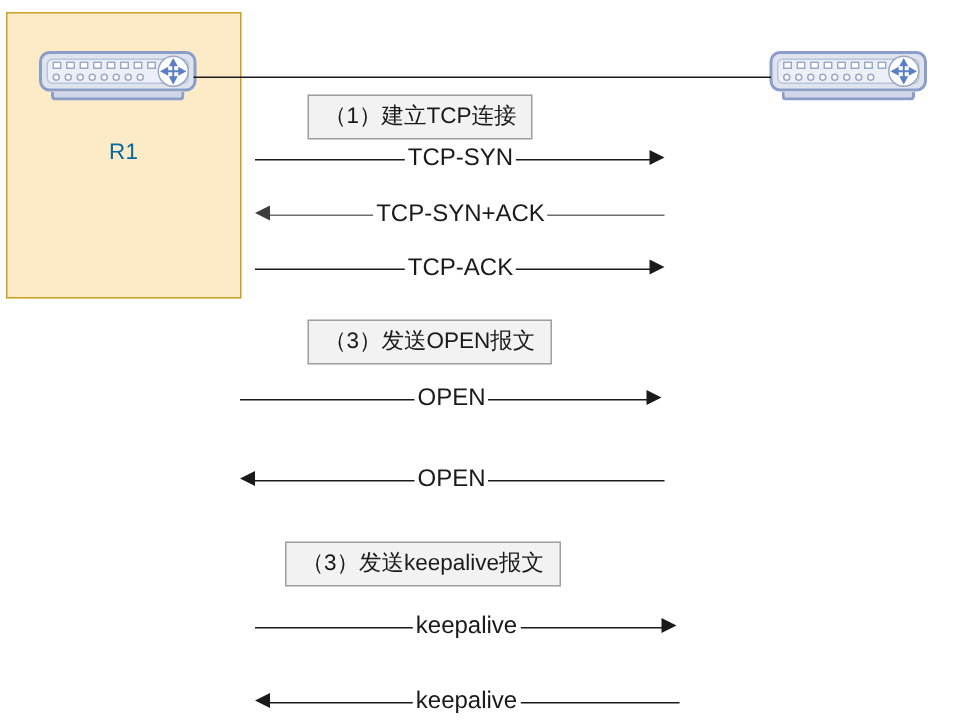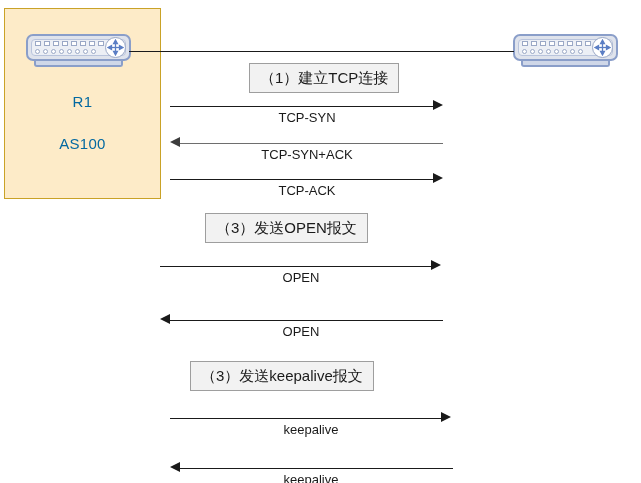--- a/index.html
+++ b/index.html
@@ -182,38 +182,37 @@
     border-left: 10px solid #1a1a1a;
   }
   .msg .head.left {
     border-top: 5px solid transparent;
     border-bottom: 5px solid transparent;
     border-right: 10px solid #1a1a1a;
   }
   .msg .head.left.grey { border-right-color: #3d3d3d; }
   .msg .cap {
     position: absolute;
-    top: 12px;
-    font-size: 13px;
+    top: 0;
+    font-size: 16px;
     line-height: 20px;
     color: #1a1a1a;
     background: #ffffff;
     padding: 0 2px;
     white-space: nowrap;
     transform: translateX(-50%);
   }
 </style>
 </head>
 <body>
 
 <div id="canvas">
 
   <div class="as-box left">
     <div class="as-label name">R1</div>
-    <div class="as-label asnum">AS100</div>
   </div>
 
   <div class="router" style="left:26px; top:34px;">
     <div class="chassis">
       <div class="chassis-inner"></div>
     </div>
     <div class="ports">
       <div class="port-row">
         <span class="port"></span>
           <span class="port"></span>
@@ -297,21 +296,21 @@
           <polygon points="9.5,2 7.6,5.5 11.4,5.5"></polygon>
           <polygon points="9.5,17 7.6,13.5 11.4,13.5"></polygon>
         </g>
       </svg>
     </div>
     <div class="base"></div>
   </div>
 
   <div class="link-line" style="left:129px; top:51px; width:385px;"></div>
 
-  <div class="step-label" style="left:205px; top:63px;margin-left:44px;">（1）建立TCP连接</div>
+  <div class="step-label" style="left:205px; top:63px;">（1）建立TCP连接</div>
 
   <div class="msg" style="left:170px; top:96px; width:275px;">
     <div class="seg" style="left:0; width:265px;"></div>
     <div class="head right" style="left:263px;"></div>
     <div class="cap" style="left:137px;">TCP-SYN</div>
   </div>
 
   <div class="msg" style="left:170px; top:169px; width:275px;">
     <div class="seg" style="left:0; width:265px;"></div>
     <div class="head right" style="left:263px;"></div>

